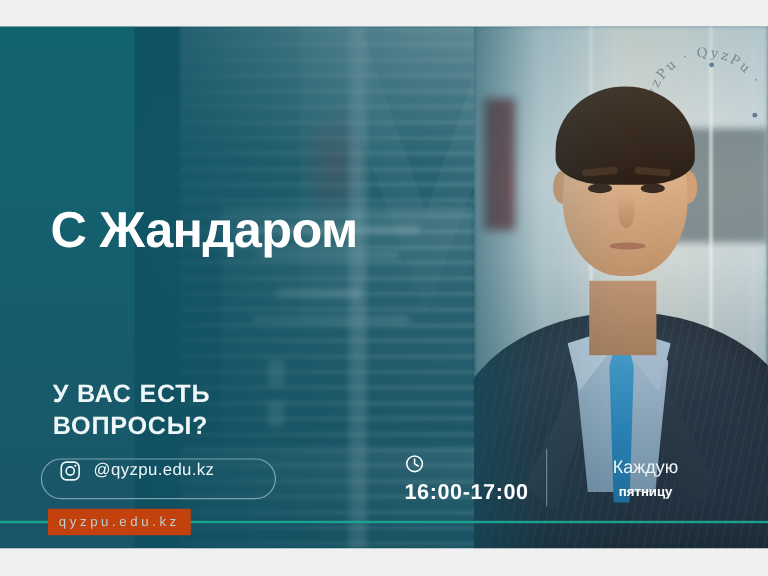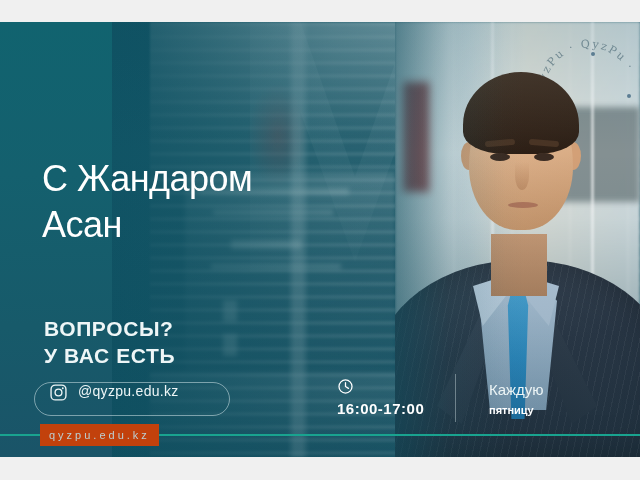--- a/index.html
+++ b/index.html
@@ -158,22 +158,22 @@
   .live{
     position:absolute;left:42px;top:62px;
     font-size:72px;line-height:64px;font-weight:700;letter-spacing:2px;
     color:#17918b;
     -webkit-text-stroke:2px #9c3a44;
     text-shadow:3px 4px 0 rgba(0,0,0,.18);
     font-family:"DejaVu Sans", sans-serif;
   }
 
   .title{
-    position:absolute;left:42px;top:134px;width:370px;
-    font-size:36px;line-height:46px;font-weight:400;color:#ffffff;
+    position:absolute;left:42px;top:147px;width:370px;
+    font-size:42px;line-height:46px;font-weight:700;color:#ffffff;
     letter-spacing:-0.5px;
   }
 
   .subtitle{
     position:absolute;left:44px;top:293px;
     font-size:21px;line-height:27px;font-weight:700;color:#eef6f7;
     letter-spacing:.6px;
   }
 
   .ig-pill{
@@ -182,28 +182,28 @@
     border:1px solid rgba(205,226,230,.55);
     border-radius:18px;
     display:flex;align-items:flex-start;gap:10px;padding:0 14px;
     box-sizing:border-box;
   }
   .ig-icon{width:19px;height:19px;flex:none;}
   .ig-handle{font-size:14px;color:#eef6f7;letter-spacing:.3px;}
 
   .timeblock{position:absolute;left:337px;top:356px;}
   .clock-icon{width:17px;height:17px;display:block;margin-bottom:5px;}
-  .time-text{font-size:15px;font-weight:700;color:#ffffff;letter-spacing:.5px;}
+  .time-text{font-size:18px;font-weight:700;color:#ffffff;letter-spacing:.5px;}
 
   .divider{
     position:absolute;left:455px;top:352px;width:1px;height:48px;
     background:rgba(220,236,238,.40);
   }
 
-  .whenblock{position:absolute;left:464px;top:358px;text-align:left;width:96px;padding-left:25px;}
+  .whenblock{position:absolute;left:490px;top:358px;text-align:center;width:96px;}
   .when-1{font-size:15px;color:#edf5f6;line-height:20px;}
   .when-2{font-size:11px;font-weight:700;color:#ffffff;line-height:20px;}
 
   
   .rule{
     position:absolute;left:0;top:412px;width:640px;height:2px;background:#19a38f;
   }
   .url{
     position:absolute;left:40px;top:402px;
     background:#c2410c;padding:0 9px;height:22px;line-height:22px;
@@ -274,26 +274,25 @@
 
   <div class="tint"></div>
   <div class="tint2"></div>
   <div class="leftblock"></div>
 
   <div class="content">
 
 
     <div class="title">
       <div>С Жандаром</div>
-      <div>Асан</div>
     </div>
 
     <div class="subtitle">
+      <div>У ВАС ЕСТЬ</div>
       <div>ВОПРОСЫ?</div>
-      <div>У ВАС ЕСТЬ</div>
     </div>
 
     <div class="ig-pill">
       <span class="ig-icon">
         <svg width="19" height="19" viewBox="0 0 24 24" fill="none" stroke="#eef6f7" stroke-width="1.7">
           <rect x="2.6" y="2.6" width="18.8" height="18.8" rx="5.4"></rect>
           <circle cx="12" cy="12" r="4.3"></circle>
           <circle cx="17.4" cy="6.6" r="1.15" fill="#eef6f7" stroke="none"></circle>
         </svg>
       </span>

